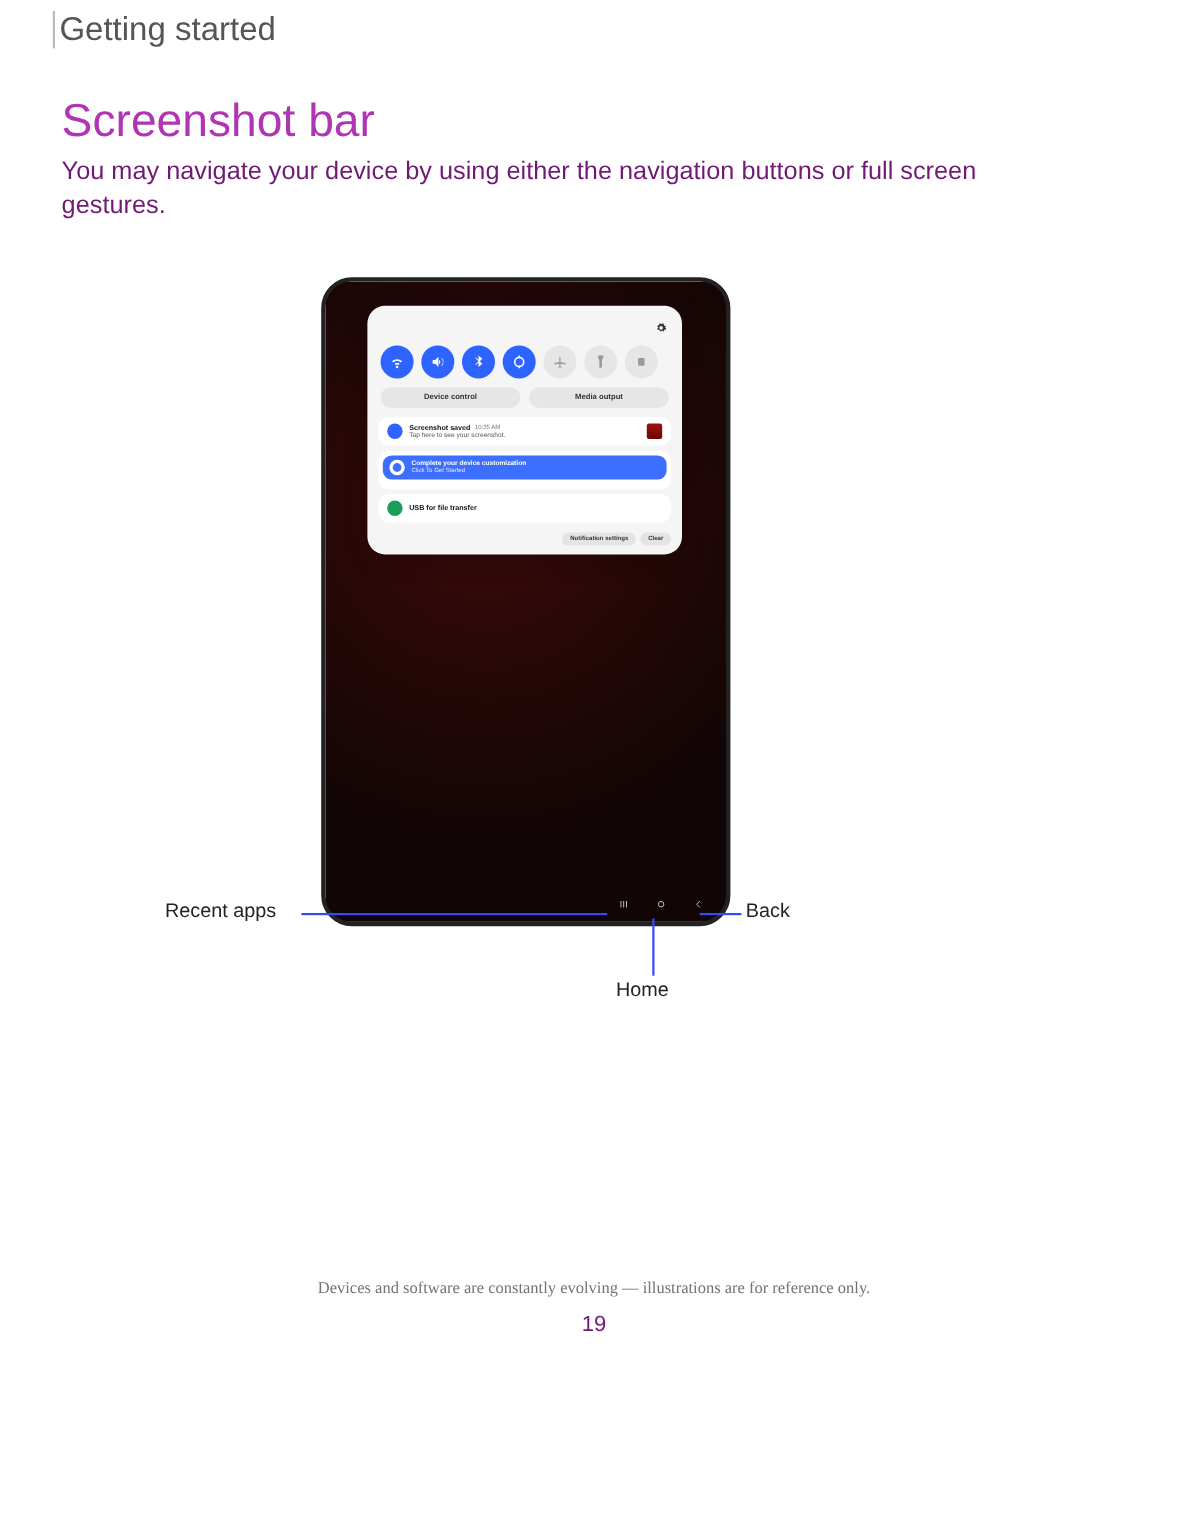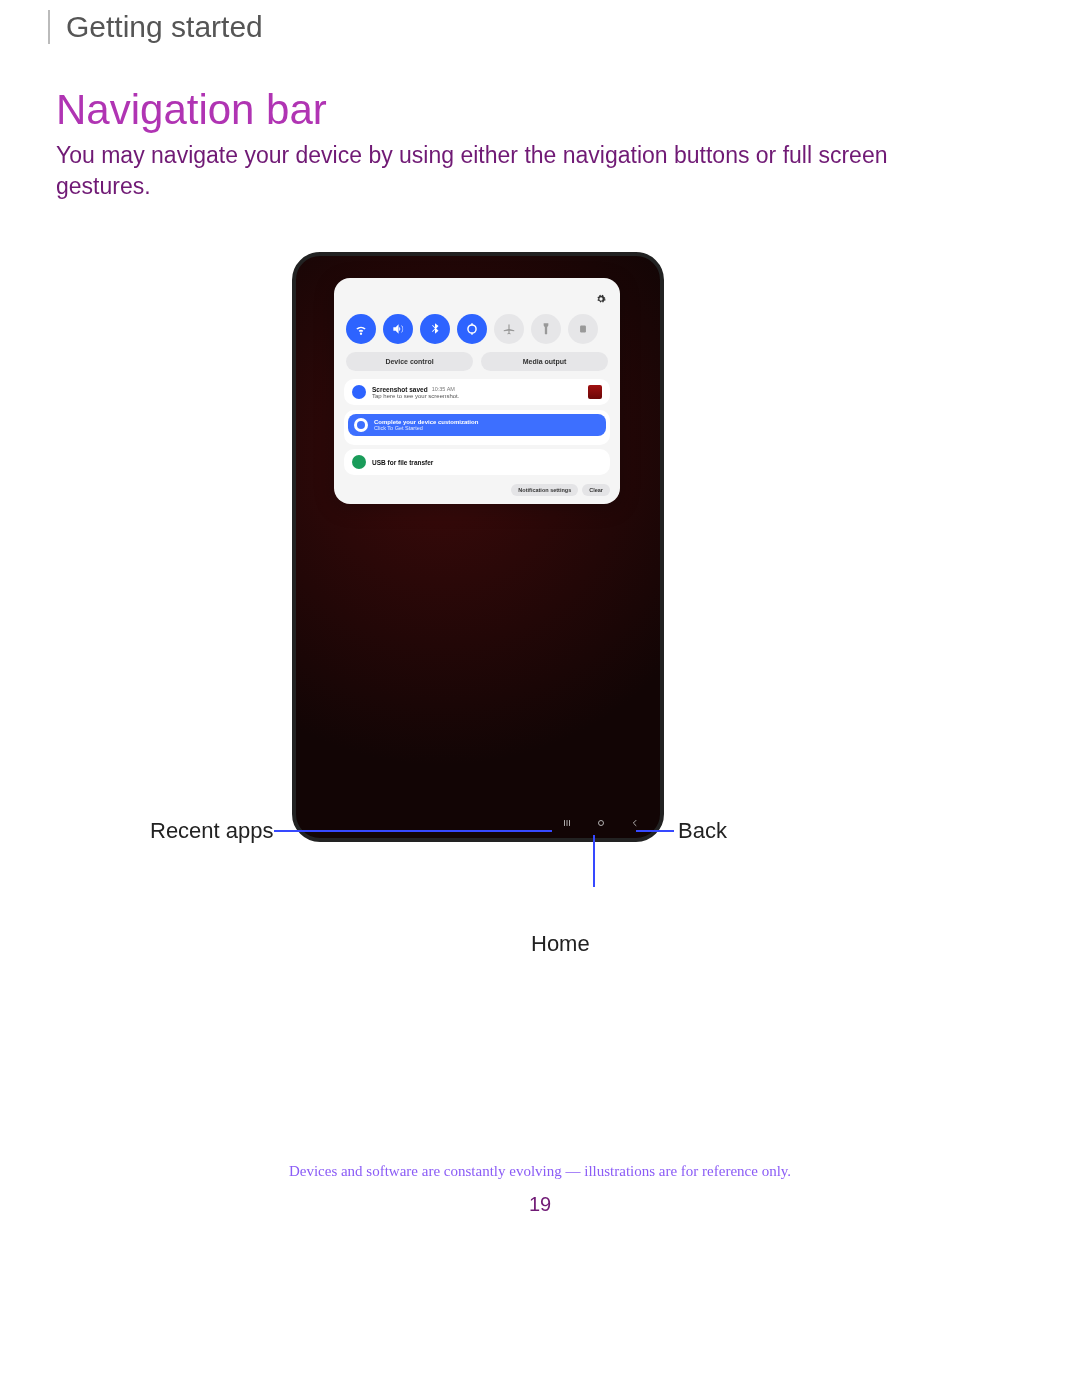--- a/index.html
+++ b/index.html
@@ -8,21 +8,21 @@
     height: 1397px;
     background: #fff;
     font-family: "Segoe UI", Arial, sans-serif;
     position: relative;
   }
   .section-title-wrap {
     position: absolute;
     left: 48px;
     top: 10px;
     border-left: 2px solid #bbb;
-    padding-left: 16px;
+    padding-left: 4px;
   }
   .section-title {
     font-size: 30px;
     color: #555;
     font-weight: 400;
   }
   .page-title {
     position: absolute;
     left: 56px;
     top: 86px;
@@ -187,55 +187,55 @@
     display: flex;
     gap: 24px;
     align-items: center;
     color: #cfcfcf;
   }
   .nav-icons svg { width: 10px; height: 10px; }
 
   
   .callout-label {
     position: absolute;
-    font-size: 22px;
+    font-size: 18px;
     color: #222;
     font-weight: 400;
   }
   .line {
     position: absolute;
     background: #3649ff;
   }
   .disclaimer {
     position: absolute;
     left: 0; right: 0;
     top: 1163px;
     text-align: center;
     font-size: 15px;
-    color: #8b5cf6;
+    color: #737373;
     font-family: Georgia, serif;
     font-style: normal;
   }
   .page-number {
     position: absolute;
     left: 0; right: 0;
     top: 1193px;
     text-align: center;
     font-size: 20px;
     color: #701a75;
   }
 </style>
 </head>
 <body>
 
 <div class="section-title-wrap">
   <div class="section-title">Getting started</div>
 </div>
 
-<div class="page-title">Navigation bar</div>
+<div class="page-title">Screenshot bar</div>
 
 <div class="intro-text">You may navigate your device by using either the navigation buttons or full screen gestures.</div>
 
 <div class="device-frame">
   <div class="panel">
     <div class="panel-top-row">
       <span>
         <svg class="gear" viewBox="0 0 24 24" fill="currentColor">
             <path d="M12 8a4 4 0 100 8 4 4 0 000-8zm9 4l2 1-1 3-2-.5a7 7 0 01-1.6 1.6l.5 2-3 1-1-2a7 7 0 01-2.2 0l-1 2-3-1 .5-2A7 7 0 016.6 16l-2 .5-1-3 2-1a7 7 0 010-2.2l-2-1 1-3 2 .5A7 7 0 018.2 5l-.5-2 3-1 1 2a7 7 0 012.2 0l1-2 3 1-.5 2A7 7 0 0119.4 8l2-.5 1 3-2 1a7 7 0 010 2.2z"></path>
           </svg>
@@ -331,17 +331,17 @@
     </div>
   </div>
 </div>
 
 <div class="callout-label" style="left:150px; top:818px;">Recent apps</div>
 <div class="line" style="left:274px; top:830px; width:278px; height:2px;"></div>
 
 <div class="callout-label" style="left:678px; top:818px;">Back</div>
 <div class="line" style="left:636px; top:830px; width:38px; height:2px;"></div>
 
-<div class="callout-label" style="left:531px; top:889px;margin-top:42px;">Home</div>
+<div class="callout-label" style="left:560px; top:889px;">Home</div>
 <div class="line" style="left:593px; top:835px; width:2px; height:52px;"></div>
 
 <div class="disclaimer">Devices and software are constantly evolving — illustrations are for reference only.</div>
 <div class="page-number">19</div>
 
 </body></html>

